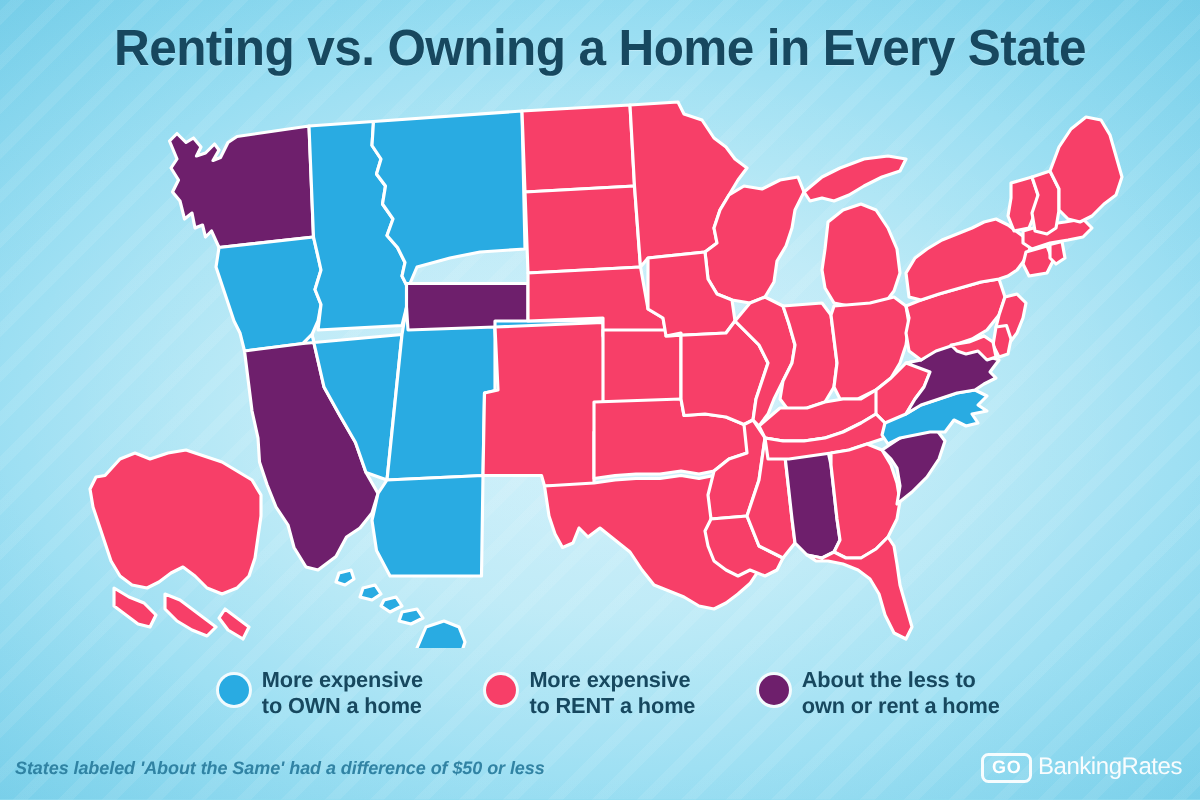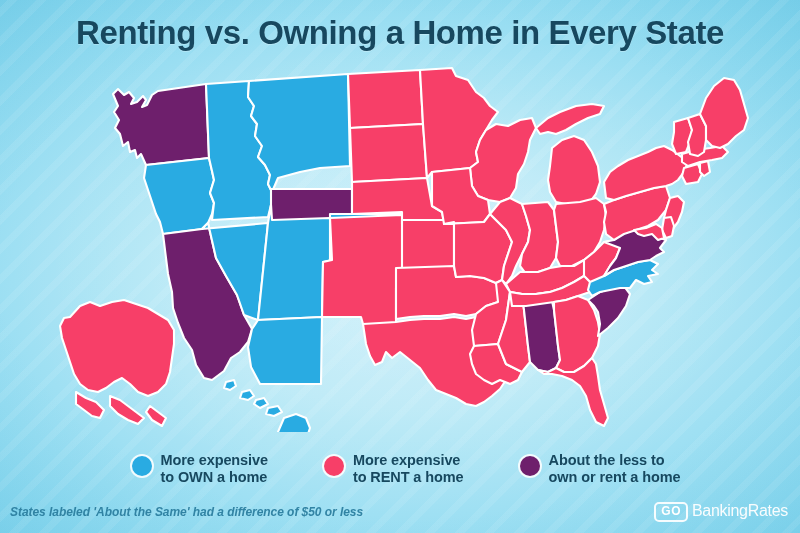--- a/index.html
+++ b/index.html
@@ -52,22 +52,22 @@
   }
   .map-wrap svg{display:block;width:800px;height:370px;}
   .st{stroke:#FFFFFF;stroke-width:2.1;stroke-linejoin:round;}
   .own{fill:#29ABE2;}
   .rent{fill:#F73F68;}
   .same{fill:#6E1F6C;}
 
   
   .legend{
     position:absolute;left:12px;right:0;top:446px;height:46px;
-    display:flex;justify-content:center;align-items:center;
-    gap:16px;
+    display:flex;justify-content:center;align-items:flex-start;
+    gap:2px;
   }
   .legend-item{
     display:flex;align-items:flex-start;gap:9px;
     margin:0 20px;
   }
   .dot{
     width:20px;height:20px;border-radius:50%;
     box-shadow:0 0 0 2px rgba(255,255,255,0.85);
     flex:0 0 auto;margin-top:4px;
   }
@@ -81,21 +81,21 @@
 
   
   .footnote{
     position:absolute;left:10px;bottom:14px;
     font-size:12px;font-style:italic;font-weight:bold;
     color:#2C7FA0;letter-spacing:-0.05px;
     opacity:0.95;
   }
   .logo{
     position:absolute;right:12px;bottom:11px;
-    display:flex;align-items:flex-start;gap:4px;
+    display:flex;align-items:center;gap:4px;
   }
   .logo-go{
     border:2px solid rgba(255,255,255,0.92);
     border-radius:5px;
     padding:1px 5px 2px 5px;
     font-size:12px;font-weight:bold;color:#FFFFFF;
     letter-spacing:0.5px;line-height:13px;
   }
   .logo-text{
     font-size:16px;color:#FFFFFF;font-weight:normal;

